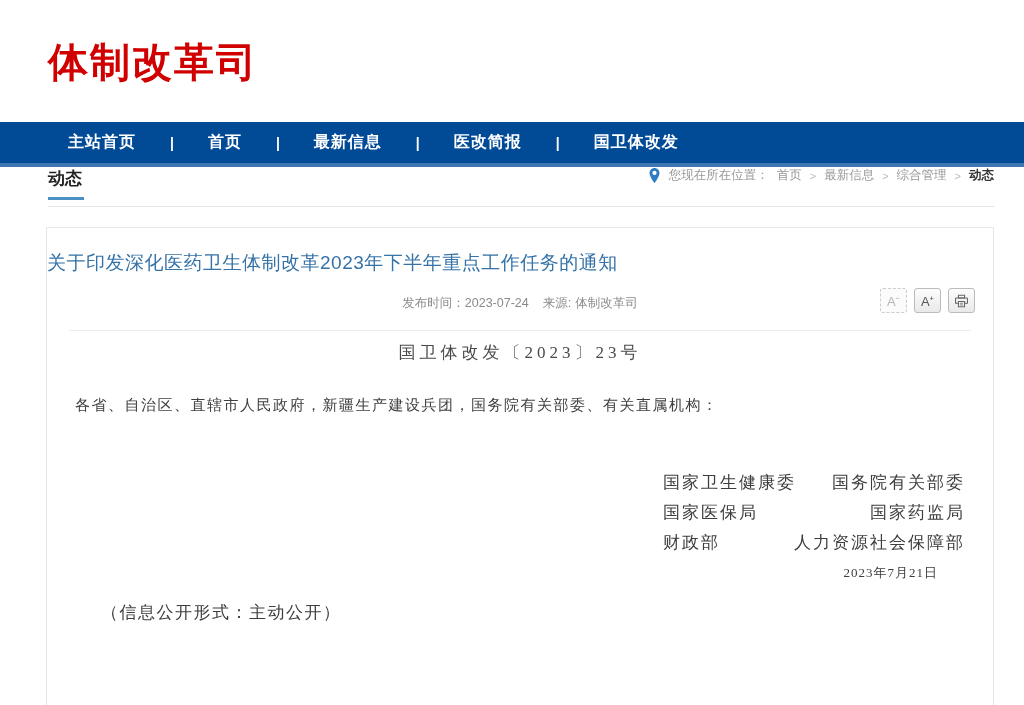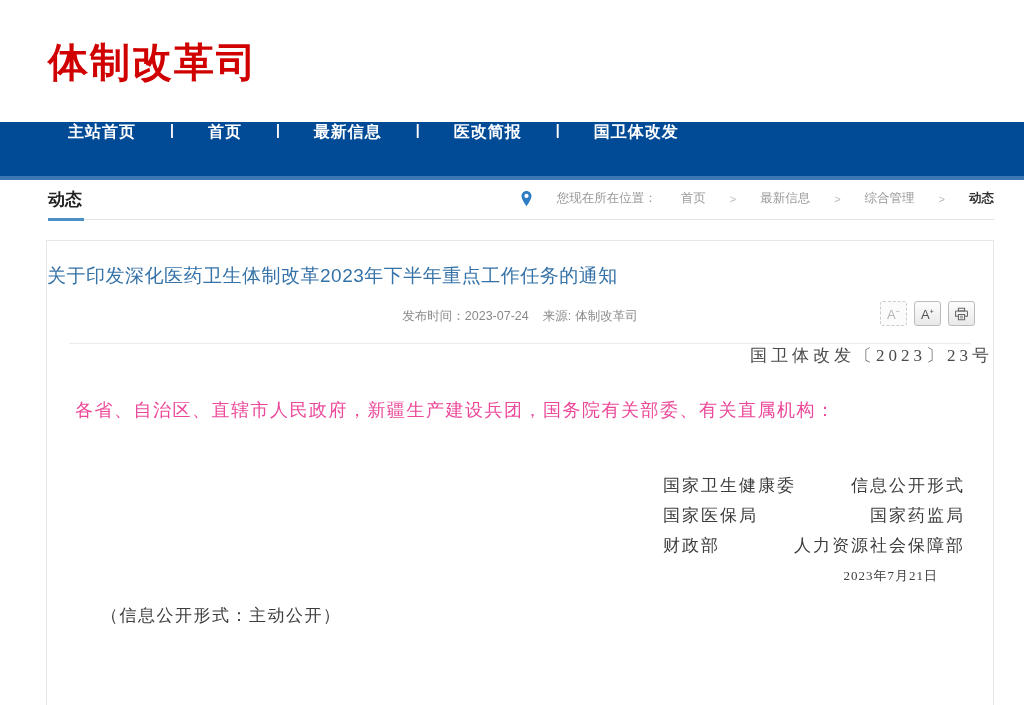--- a/index.html
+++ b/index.html
@@ -18,24 +18,25 @@
   .site-title {
     color: #d10000;
     font-size: 40px;
     font-weight: bold;
     letter-spacing: 2px;
     line-height: 44px;
   }
 
   
   .main-nav {
-    height: 58px;
+    height: 45px;
     background: #004a96;
     border-bottom: 4px solid #3c77b3;
     display: flex;
+    align-items: center;
     padding-left: 68px;
   }
   .nav-item {
     color: #ffffff;
     font-size: 16px;
     font-weight: bold;
     letter-spacing: 1px;
     cursor: pointer;
     white-space: nowrap;
   }
@@ -45,35 +46,35 @@
     font-weight: bold;
     margin: 0 34px;
   }
 
   
   .crumb-row {
     margin: 0 30px 0 48px;
     height: 40px;
     display: flex;
     justify-content: space-between;
-    align-items: flex-end;
+    align-items: flex-start;
     border-bottom: 1px solid #e3e3e3;
   }
   .section-title {
     font-size: 17px;
     font-weight: bold;
     color: #222222;
     padding: 0 2px 7px 0;
     border-bottom: 3px solid #4a90c4;
     margin-bottom: -2px;
   }
   .crumbs {
     display: flex;
     align-items: center;
-    gap: 24px;
+    gap: 8px;
     padding-bottom: 12px;
     font-size: 12.5px;
     color: #999999;
   }
   .crumbs .pin { display: inline-flex; align-items: center; }
   .crumb-link { color: #999999; cursor: pointer; text-decoration: none; }
   .crumb-sep { color: #bbbbbb; font-size: 11px; }
   .crumb-current { color: #333333; font-weight: bold; }
 
   
@@ -130,34 +131,34 @@
     color: #b5b5b5;
   }
   .title-divider {
     margin: 10px 22px 0 22px;
     border: none;
     border-top: 1px solid #ebebeb;
   }
 
   
   .doc-number {
-    margin-top: 0;
-    text-align: right;
+    margin-top: 10px;
+    text-align: center;
     font-family: "Liberation Serif", serif;
     font-size: 17px;
     letter-spacing: 4px;
     color: #4a4a4a;
   }
   .doc-body {
     margin: 24px 30px 0 28px;
-    font-family: Liberation Serif, serif;
-    font-size: 18px;
+    font-family: Liberation Mono, monospace;
+    font-size: 15px;
     line-height: 38px;
     letter-spacing: 1.5px;
-    color: #ec4899;
+    color: #404040;
   }
   .doc-body p.indent { text-indent: 2em; }
   .signatures {
     margin: 42px 28px 0 auto;
     width: 302px;
     font-family: Liberation Serif, serif;
     font-size: 17px;
     letter-spacing: 2px;
     color: #3d3d3d;
     line-height: 30px;
@@ -249,21 +250,21 @@
 
     <div class="doc-number">国卫体改发〔2023〕23号</div>
 
     <div class="doc-body">
       <p>各省、自治区、直辖市人民政府，新疆生产建设兵团，国务院有关部委、有关直属机构：</p>
     </div>
 
     <div class="signatures">
       <div class="sig-line">
         <span>国家卫生健康委</span>
-        <span>信息公开形式</span>
+        <span>国务院有关部委</span>
       </div>
       <div class="sig-line">
         <span>国家医保局</span>
         <span>国家药监局</span>
       </div>
       <div class="sig-line">
         <span>财政部</span>
         <span>人力资源社会保障部</span>
       </div>
     </div>

